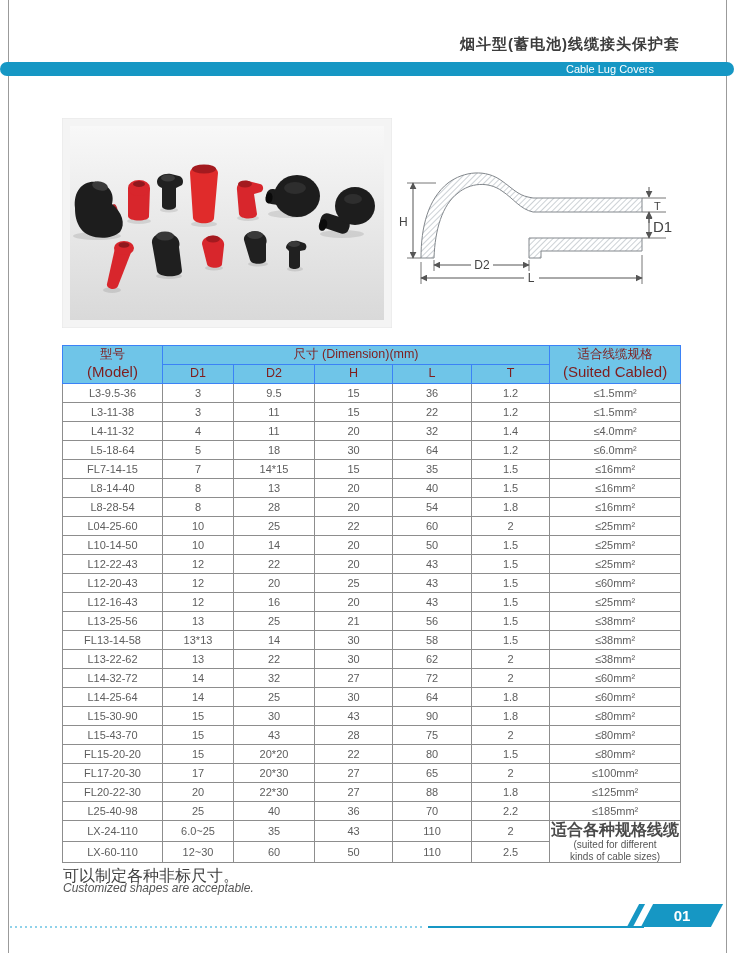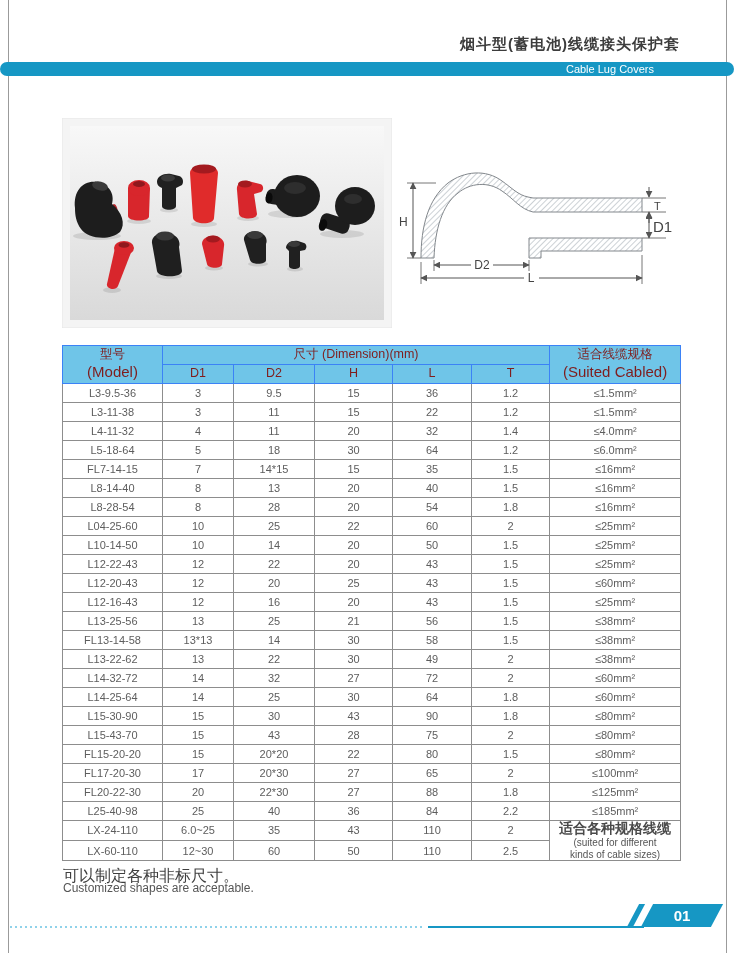--- a/index.html
+++ b/index.html
@@ -19,24 +19,24 @@
   .diagram text{fill:#444;font-family:"Liberation Sans",sans-serif;}
 
   table.spec{position:absolute;left:62px;top:345px;width:618px;border-collapse:collapse;
              table-layout:fixed;border:1px solid #5e5e5e;}
   .spec th{background:var(--header-blue);color:#7f1d1d;font-size:12.5px;font-weight:normal;
            border:1px solid #3b82f6;height:18px;padding:0;line-height:1.25;}
   .spec th .sub{font-size:15px;}
   .spec td{border:1px solid #8d8d8d;font-size:11px;color:#5d5d5d;text-align:center;
            height:18px;padding:0;line-height:1.1;}
   .spec td.merged{font-size:10px;color:#555;line-height:1.15;}
-  .spec td.merged .m-cn{font-size:14px;font-weight:bold;color:#4a4a4a;font-family:Liberation Mono, monospace;}
+  .spec td.merged .m-cn{font-size:16px;font-weight:bold;color:#4a4a4a;}
 
   .note-cn{position:absolute;left:63px;top:866px;font-size:16px;color:#3f3f3f;}
-  .note-en{position:absolute;left:63px;top:881px;font-size:12px;color:#555;}
+  .note-en{position:absolute;left:63px;top:881px;font-size:12px;color:#555;font-style:italic;}
 
   .foot-dotted{position:absolute;left:10px;top:926px;width:412px;height:2px;
     background-image:repeating-linear-gradient(90deg,#8fd2ea 0 2px,transparent 2px 5px);}
   .foot-line{position:absolute;left:428px;top:926px;width:216px;height:2px;background:var(--accent);}
   .foot-web{position:absolute;right:97px;top:905px;font-size:15px;color:#9b9b9b;white-space:nowrap;}
   .foot-stripe{position:absolute;left:633px;top:904px;width:6px;height:23px;background:var(--accent);
                transform:skewX(-28deg);}
   .foot-block{position:absolute;left:647px;top:904px;width:70px;height:23px;background:var(--accent);
               transform:skewX(-28deg);}
   .foot-block .num{display:block;transform:skewX(28deg);color:#fff;font-size:15px;font-weight:bold;
@@ -338,21 +338,21 @@
           <td>30</td>
           <td>58</td>
           <td>1.5</td>
           <td>≤38mm²</td>
         </tr>
         <tr>
           <td>L13-22-62</td>
           <td>13</td>
           <td>22</td>
           <td>30</td>
-          <td>49</td>
+          <td>62</td>
           <td>2</td>
           <td>≤38mm²</td>
         </tr>
         <tr>
           <td>L14-32-72</td>
           <td>14</td>
           <td>32</td>
           <td>27</td>
           <td>72</td>
           <td>2</td>
@@ -410,21 +410,21 @@
           <td>27</td>
           <td>88</td>
           <td>1.8</td>
           <td>≤125mm²</td>
         </tr>
         <tr>
           <td>L25-40-98</td>
           <td>25</td>
           <td>40</td>
           <td>36</td>
-          <td>84</td>
+          <td>70</td>
           <td>2.2</td>
           <td>≤185mm²</td>
         </tr>
         <tr>
           <td>LX-24-110</td>
           <td>6.0~25</td>
           <td>35</td>
           <td>43</td>
           <td>110</td>
           <td>2</td>

